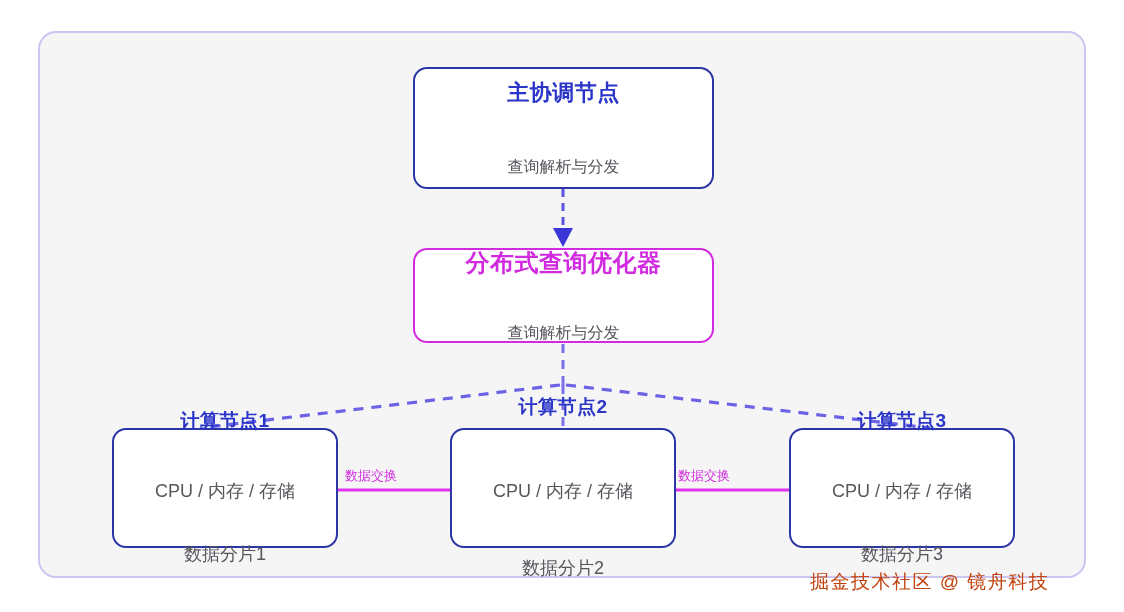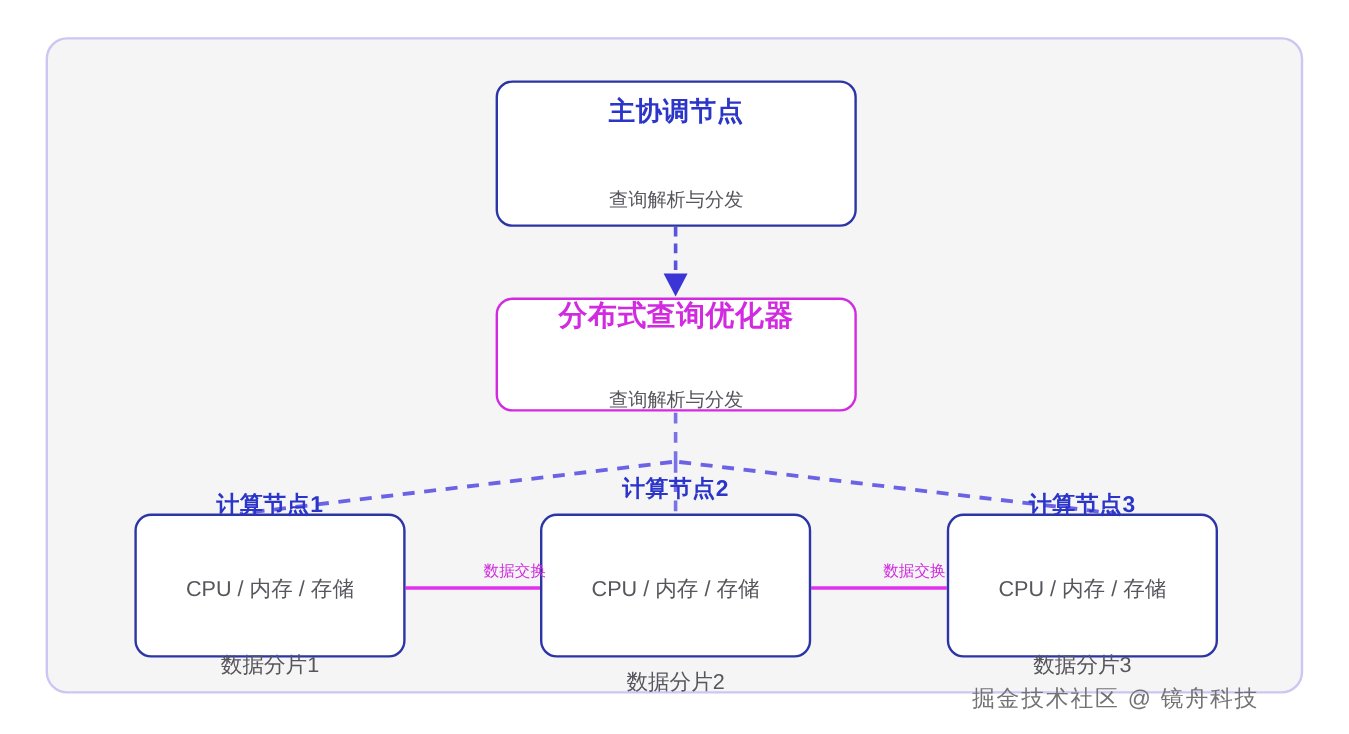--- a/index.html
+++ b/index.html
@@ -100,32 +100,32 @@
 
   .compute .node-title { font-size: 19px; margin-bottom: 9px; }
   .compute .node-sub   { font-size: 18px; line-height: 1.55; }
 
   
   .edge-label {
     position: absolute;
     color: #d12ae0;
     font-size: 13px;
     white-space: nowrap;
-    text-align: right;
+    text-align: left;
   }
   #edge-label-1 { left: 345px; top: 467px; width: 110px; }
   #edge-label-2 { left: 678px; top: 467px; width: 110px; }
 
   
   .watermark {
     position: absolute;
     left: 810px;
     top: 569px;
     font-size: 19px;
-    color: #737373;
+    color: #c2410c;
     letter-spacing: 1.5px;
     white-space: nowrap;
   }
 </style>
 </head>
 <body>
 
 <div id="stage">
 
   <div class="diagram-frame"></div>

